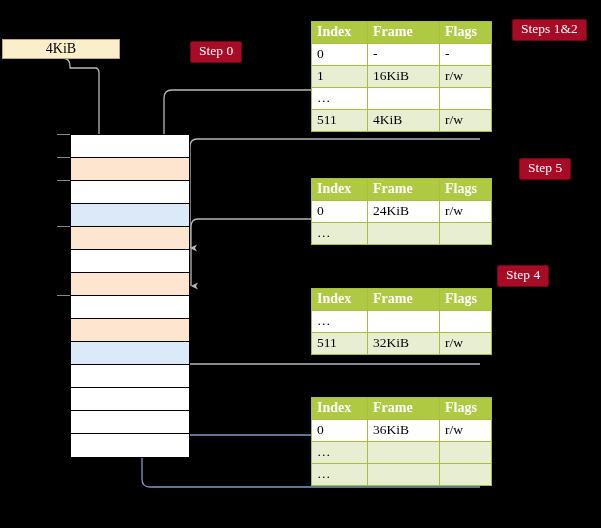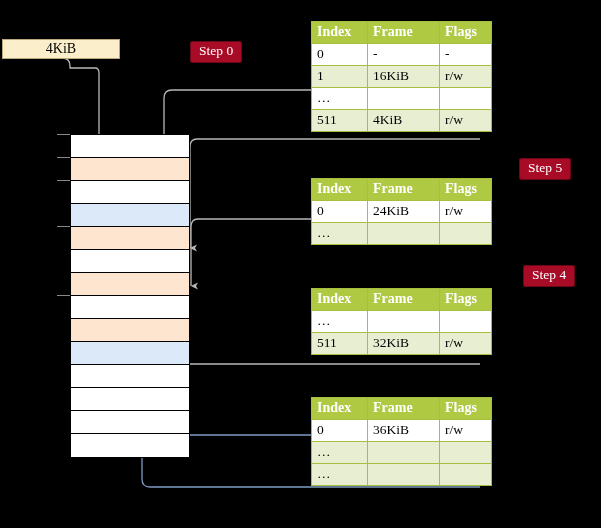--- a/index.html
+++ b/index.html
@@ -62,21 +62,21 @@
     font-size:13.5px;
     border-radius:3px;
     padding:3px 9px 4px 9px;
     line-height:1.1;
     white-space:nowrap;
     box-shadow:0 0 0 1px #6d0618 inset;
   }
   .badge.b0{left:190px;top:41px;}
   .badge.b12{left:512px;top:19px;}
   .badge.b3{left:519px;top:158px;}
-  .badge.b4{left:523px;top:265px;}
+  .badge.b4{left:497px;top:265px;}
 
   
   .ptable{
     position:absolute;
     border-collapse:collapse;
     background:#84cc16;
     font-size:13.5px;
     table-layout:fixed;
   }
   .ptable td, .ptable th{
@@ -141,20 +141,21 @@
 
       <path d="M480,487 L150,487 Q142,487 142,479 L142,212" marker-end="url(#arrBlue)"></path>
     </g>
   </svg>
 
   <div class="kib-box">
     <span>4KiB</span>
   </div>
 
   <div class="badge b0">Step 0</div>
+  <div class="badge b12">Steps 1&amp;2</div>
   <div class="badge b3">Step 5</div>
   <div class="badge b4">Step 4</div>
 
   <div class="memcol" id="memcol">
       <div class="memrow"></div>
       <div class="memrow orange"></div>
       <div class="memrow"></div>
       <div class="memrow blue"></div>
       <div class="memrow orange"></div>
       <div class="memrow"></div>

